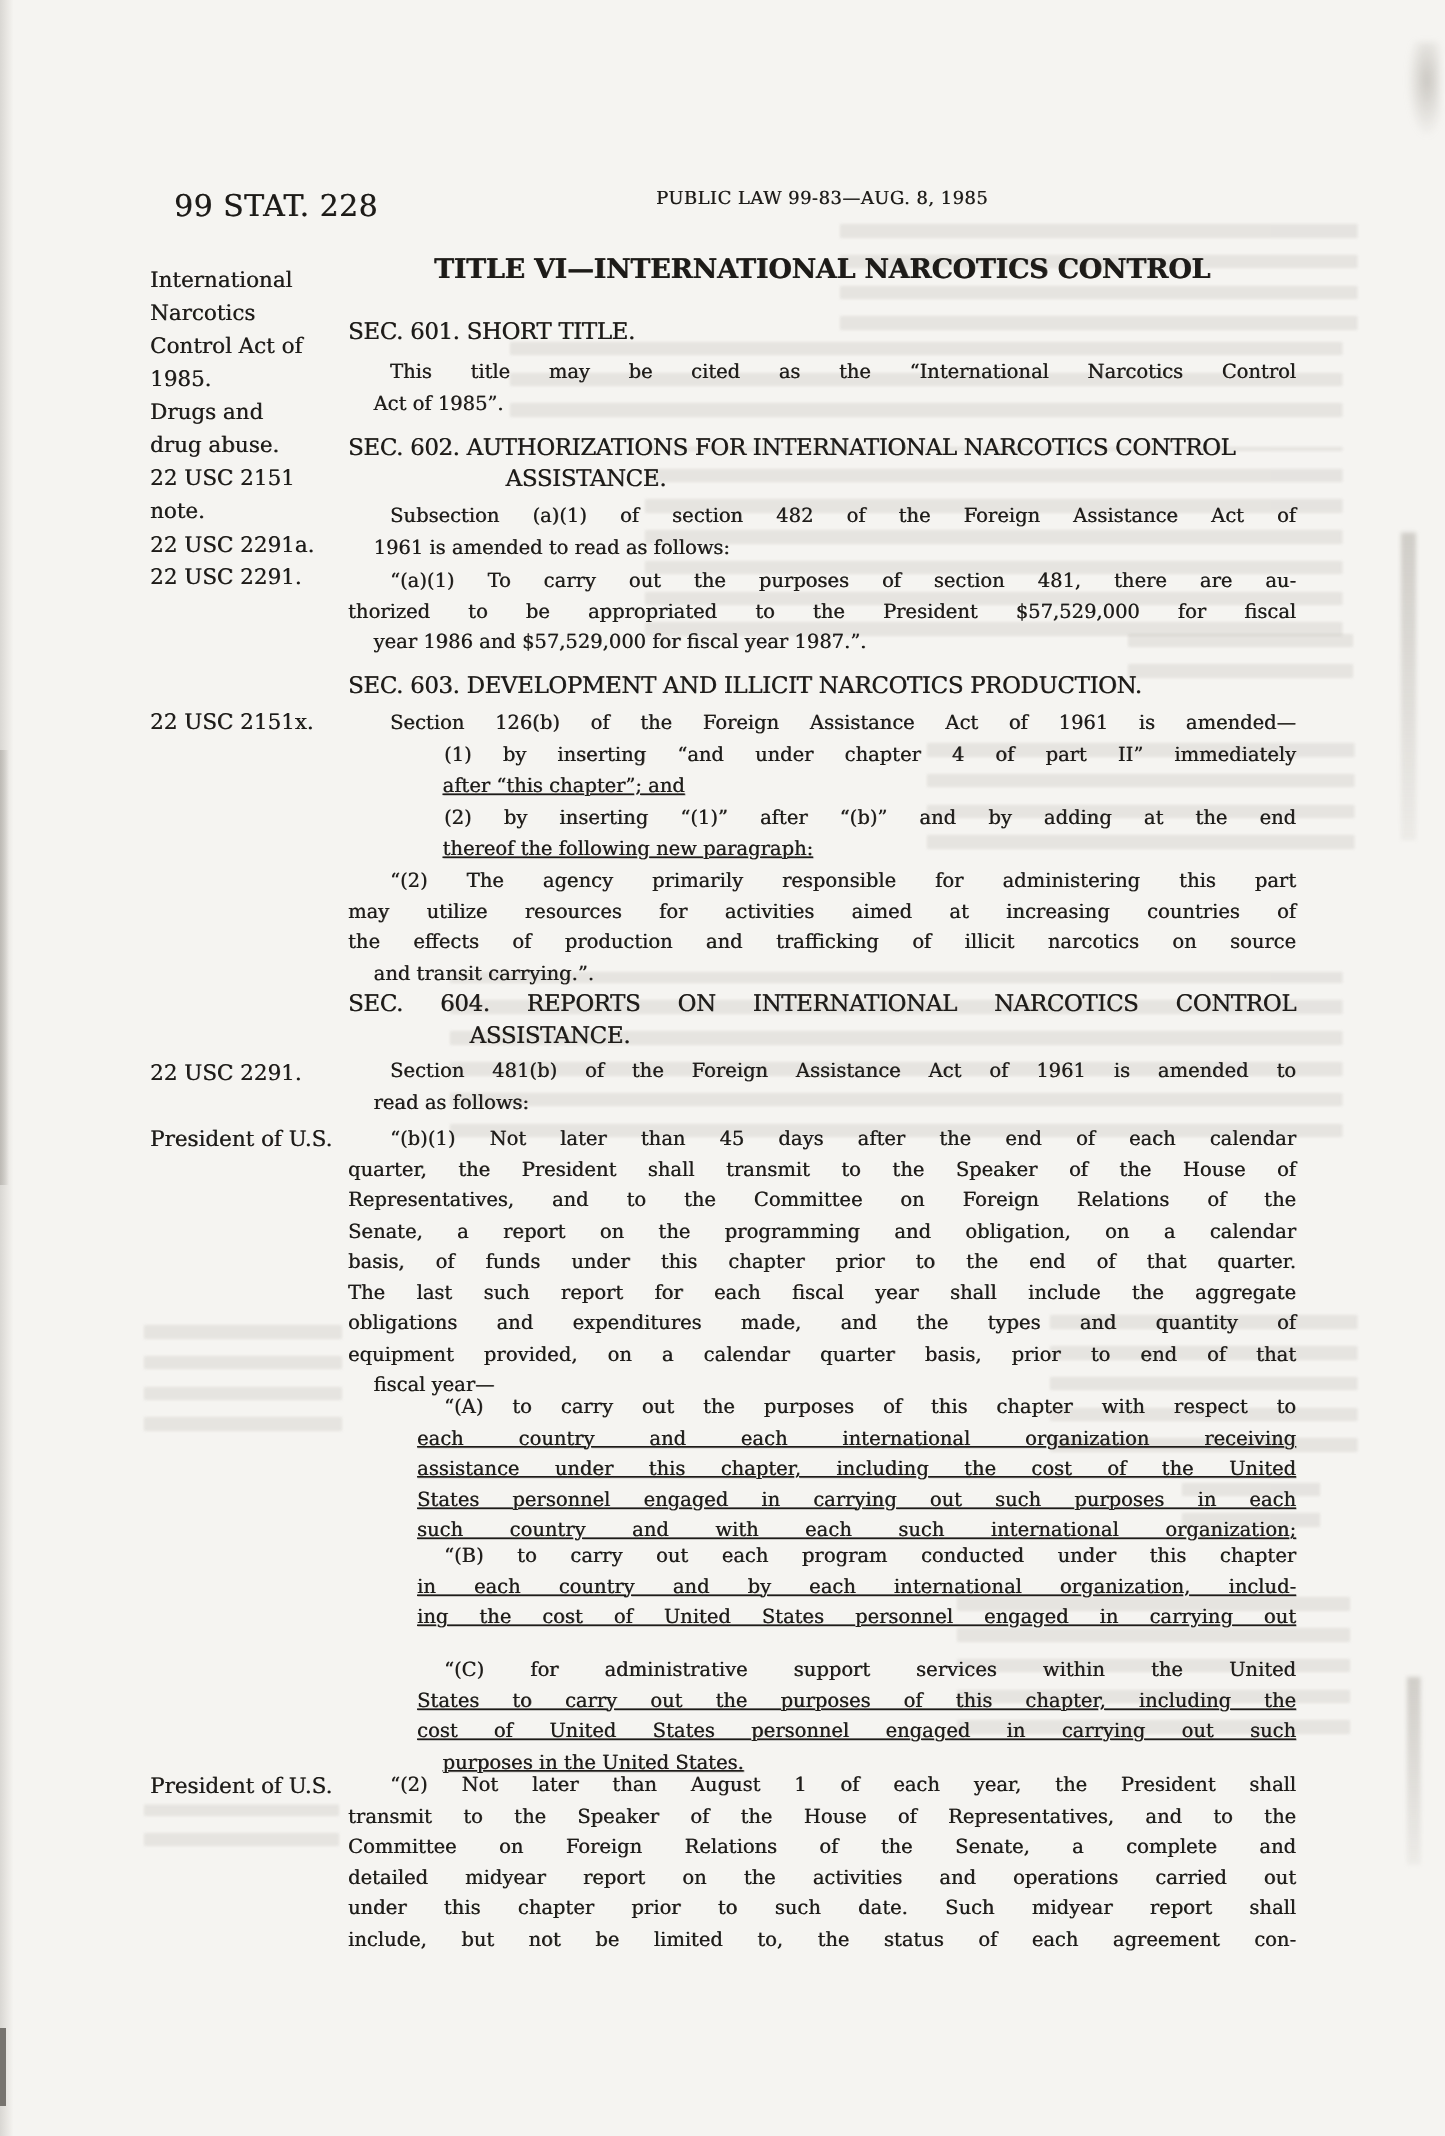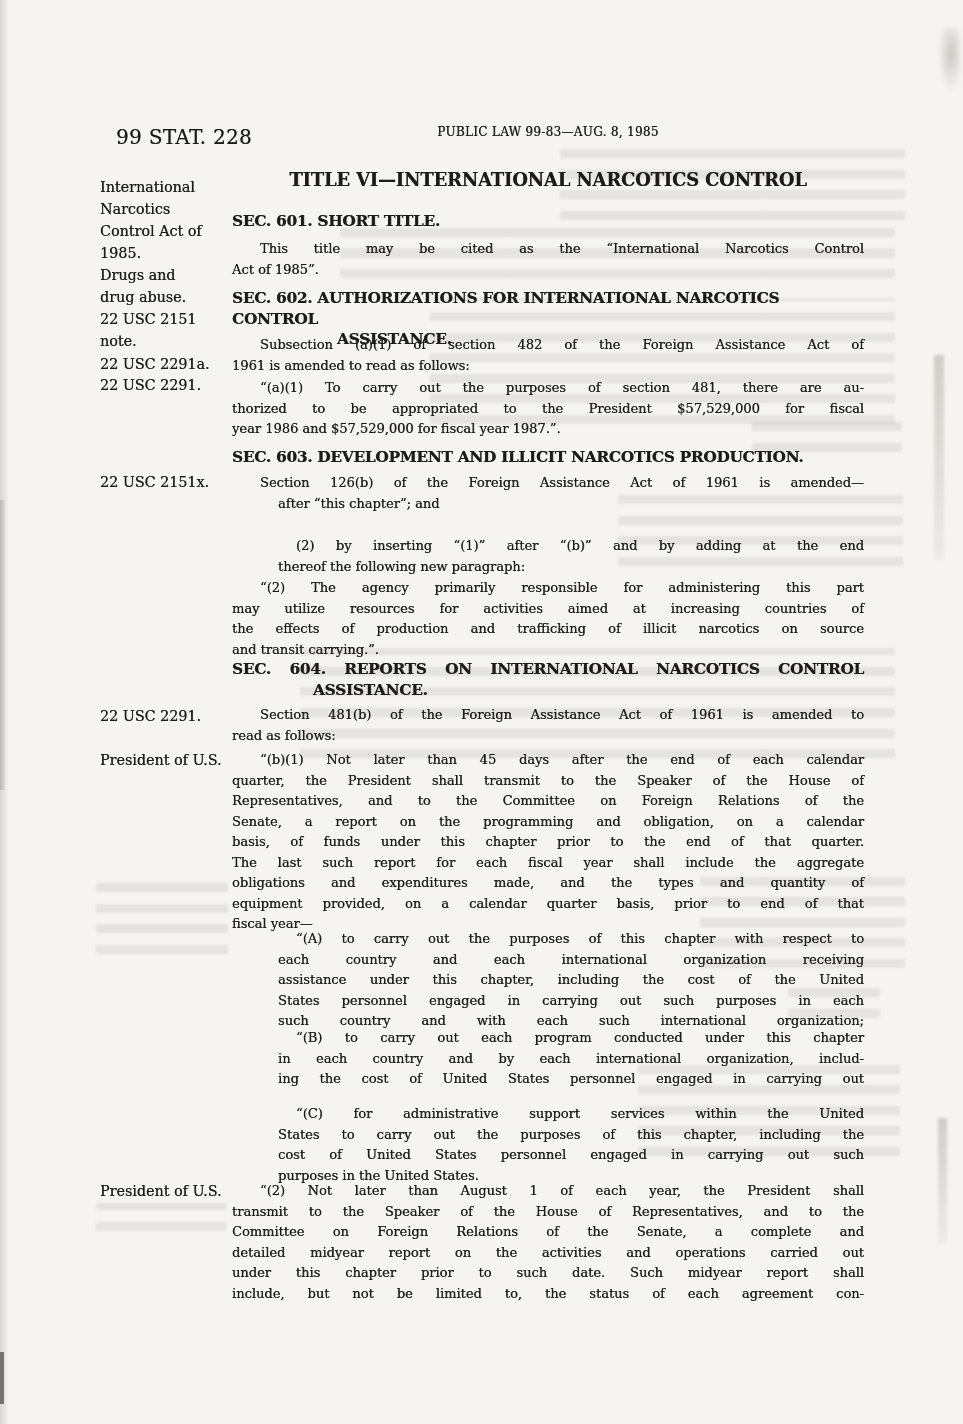--- a/index.html
+++ b/index.html
@@ -48,29 +48,29 @@
   .ghost.g9{left:788px;top:988px;width:92px;height:30px;}
   .ghost.g10{left:638px;top:1058px;width:262px;height:98px;}
   .ghost.g11{left:96px;top:1203px;width:130px;height:28px;}
   
   .txt{position:absolute;z-index:2;text-shadow:0.35px 0.2px 0 rgba(29,27,24,.72);}
   .hdr-stat{left:100px;top:125px;font-size:20px;letter-spacing:.3px;margin-left:16px;}
   .hdr-law{left:232px;top:125px;width:632px;text-align:center;font-size:12px;letter-spacing:.3px;}
   .doc-title{left:232px;top:169px;width:632px;text-align:center;font-weight:bold;font-size:18px;letter-spacing:-.2px;}
   
   .blk{left:232px;width:632px;font-size:13px;line-height:20.5px;}
-  .hd{font-weight:bold;font-size:15.3px;letter-spacing:-.25px;}
+  .hd{font-weight:normal;font-size:15.3px;letter-spacing:-.25px;}
   .hd .stretch{text-align:justify;text-align-last:justify;}
   .hd .h2a{padding-left:105px;}
   .hd .h2b{padding-left:81px;}
   .ln{text-align:justify;text-align-last:justify;}
-  .ln.end{text-align-last:left;}
+  .ln.end{text-align-last:left;margin-left:17px;}
   .i1{padding-left:28px;}   
   .ii{padding-left:64px;}   
-  .ic{padding-left:46px;}   
+  .ic{padding-left:46px;text-decoration:underline;}   
   
   .mnote{left:100px;width:132px;font-size:14.3px;line-height:22px;z-index:2;}
   .mnote.single{line-height:20.5px;}
 </style>
 </head>
 <body>
 
 <div class="gutter"></div>
 <div class="gutter-dark"></div>
 <div class="gutter-sliver"></div>
@@ -133,20 +133,21 @@
   <div class="ln end">year 1986 and $57,529,000 for fiscal year 1987.”.</div>
 </div>
 
 <div class="txt blk hd" style="top:447px">
   <div>SEC. 603. DEVELOPMENT AND ILLICIT NARCOTICS PRODUCTION.</div>
 </div>
 <div class="txt blk" style="top:473px">
   <div class="ln i1">Section 126(b) of the Foreign Assistance Act of 1961 is amended—</div>
 </div>
 <div class="txt blk" style="top:494px">
+  <div class="ln ii">(1) by inserting “and under chapter 4 of part II” immediately</div>
   <div class="ln ic end">after “this chapter”; and</div>
 </div>
 <div class="txt blk" style="top:536px">
   <div class="ln ii">(2) by inserting “(1)” after “(b)” and by adding at the end</div>
   <div class="ln ic end">thereof the following new paragraph:</div>
 </div>
 <div class="txt blk" style="top:578px">
   <div class="ln i1">“(2) The agency primarily responsible for administering this part</div>
   <div class="ln">may utilize resources for activities aimed at increasing countries of</div>
   <div class="ln">the effects of production and trafficking of illicit narcotics on source</div>

